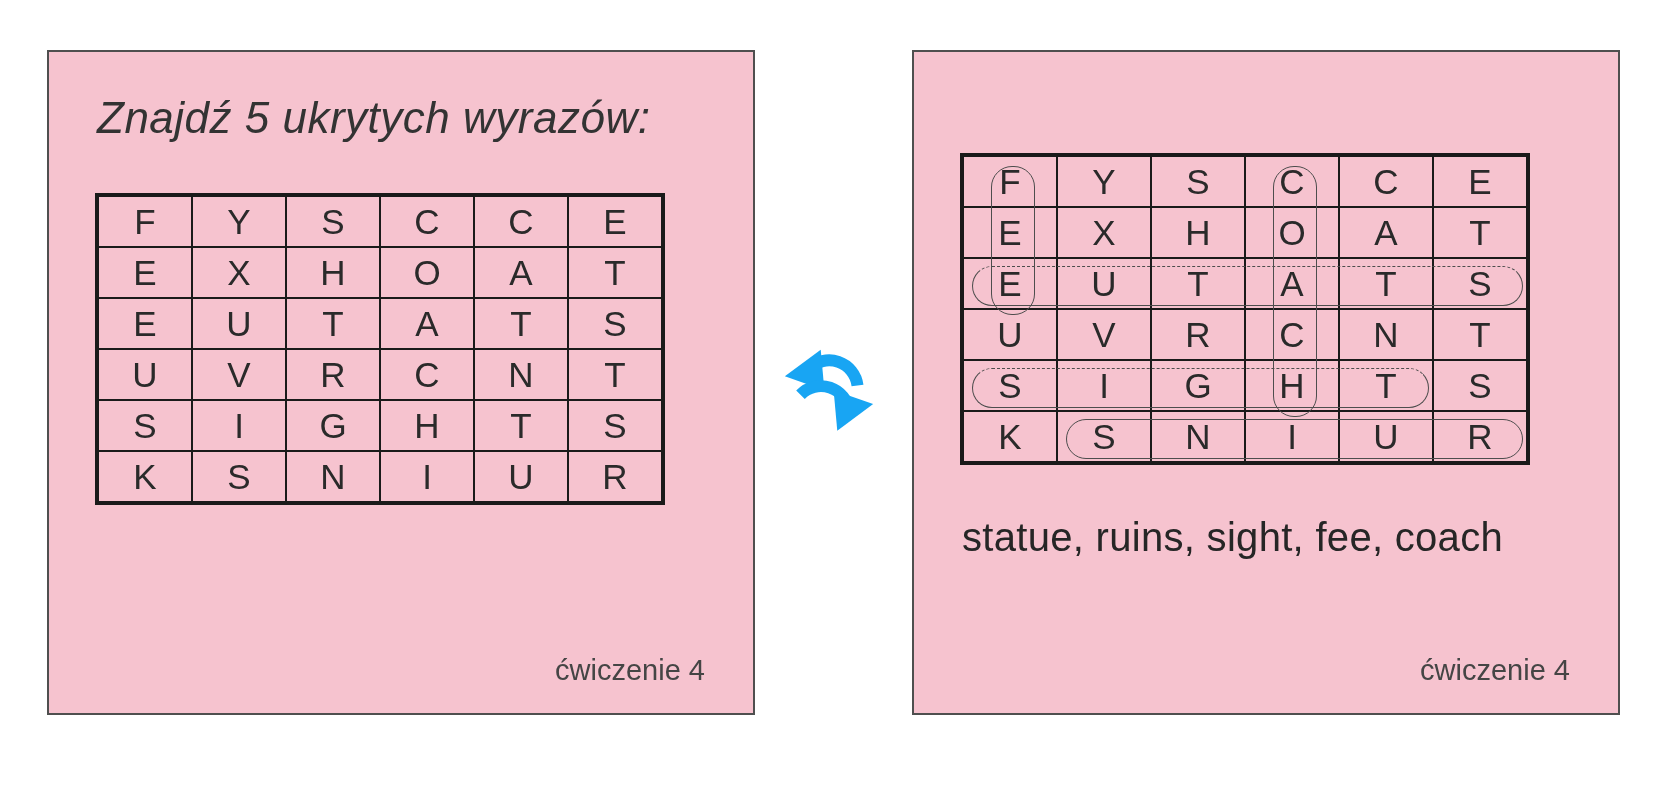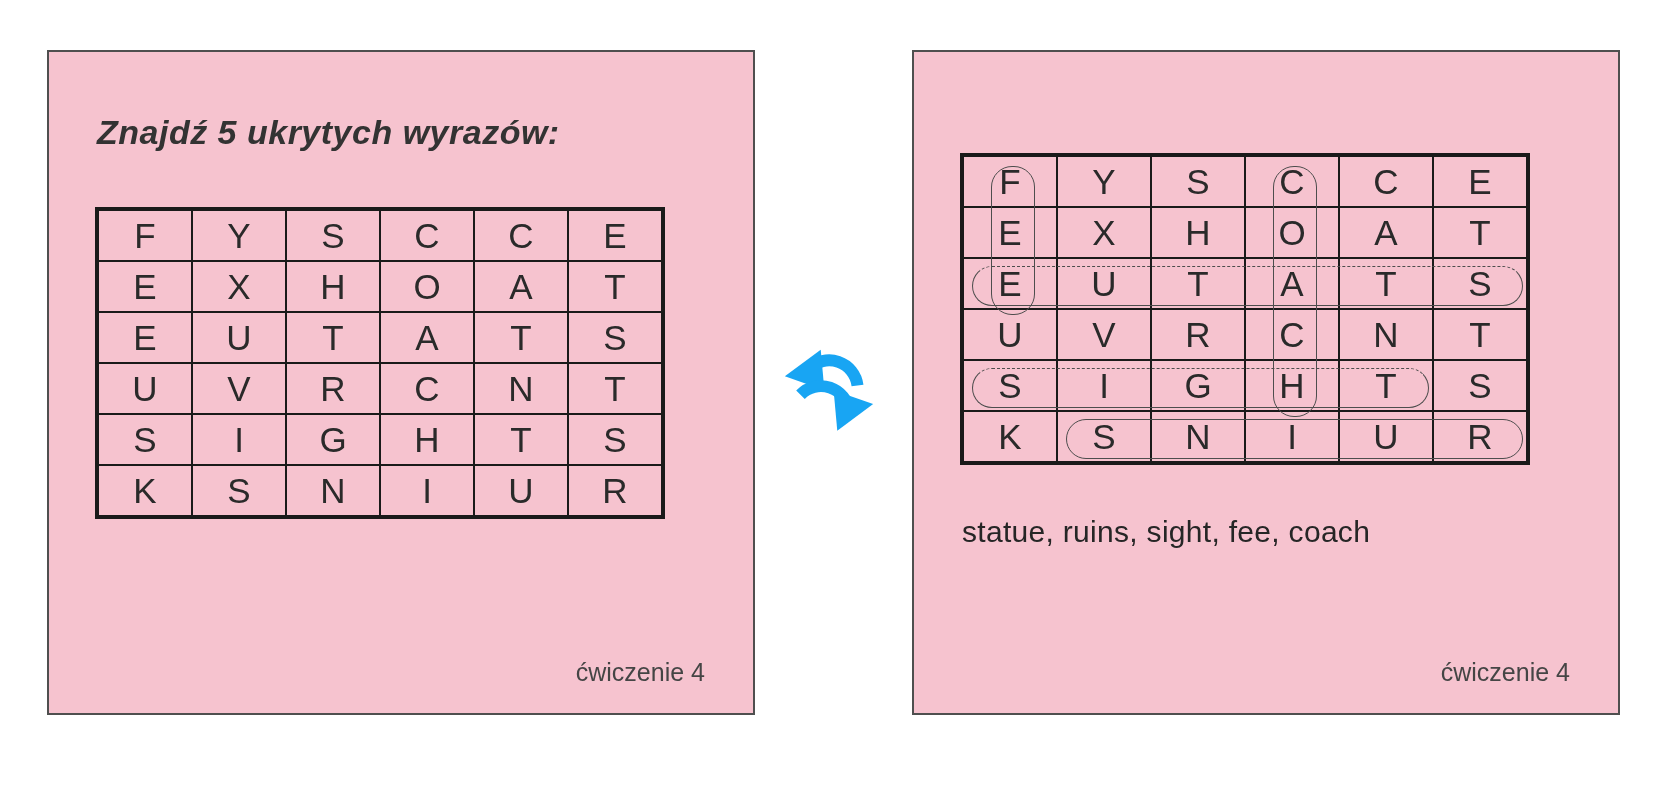--- a/index.html
+++ b/index.html
@@ -14,23 +14,23 @@
     position:absolute; top:50px;
     width:708px; height:665px;
     background:#f6c3cf;
     border:2px solid #4f4f4f;
     box-sizing:border-box;
     padding:46px;
   }
   .card.left  { left:47px; }
   .card.right { left:912px; }
   .card-title {
-    margin:14px 0 0 2px;
-    font-size:34px;
-    font-weight:bold;
+    margin:0 0 0 2px;
+    font-size:44px;
+    font-weight:normal;
     font-style:italic;
     color:#333333;
     letter-spacing:0.5px;
     height:40px;
     line-height:40px;
   }
   .letter-grid {
     position:relative;
     display:grid;
     grid-template-columns:repeat(6,94px);
@@ -50,28 +50,28 @@
     position:absolute;
     box-sizing:border-box;
     border:1.6px solid #4d4d4d;
     border-radius:21px;
     background:transparent;
     pointer-events:none;
   }
   .oval.dashed-top { border-top-style:dashed; }
   .solution-words {
     margin:50px 0 0 2px;
-    font-size:30px;
+    font-size:40px;
     color:#262626;
     letter-spacing:0.3px;
   }
   .card-footer {
     position:absolute;
     right:48px; bottom:26px;
-    font-size:25px;
+    font-size:29px;
     color:#454545;
   }
   .swap {
     position:absolute;
     left:783px; top:334px;
     width:92px; height:116px;
     cursor:pointer;
   }
   .swap svg { display:block; width:100%; height:100%; }
 </style>

